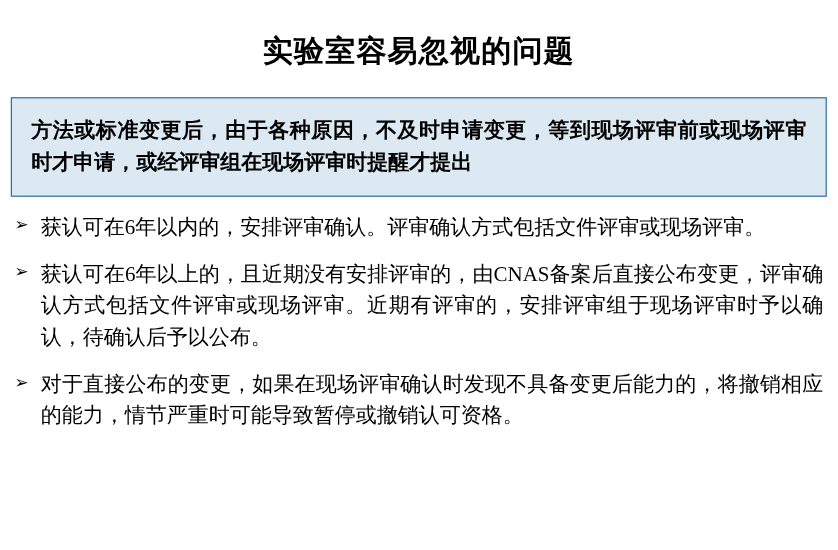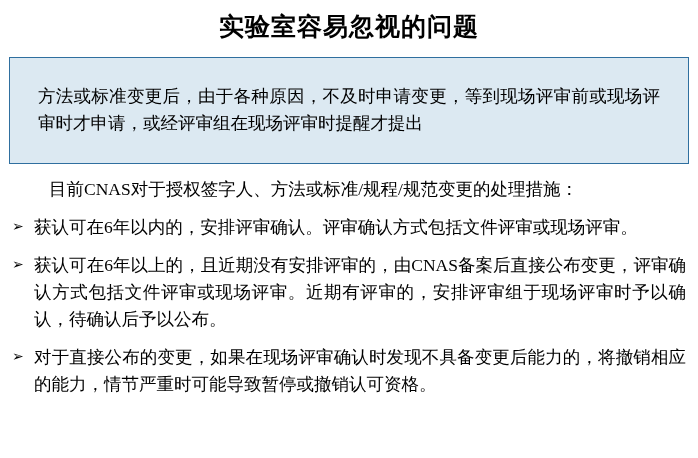--- a/index.html
+++ b/index.html
@@ -21,38 +21,39 @@
     position: relative;
     box-sizing: border-box;
   }
   .title {
     text-align: center;
     font-family: "Liberation Sans", "DejaVu Sans", sans-serif;
     font-weight: bold;
     font-size: 25px;
     letter-spacing: 1px;
     color: #000000;
-    margin: 0;
+    margin: 16px;
     padding-top: 10px;
     padding-bottom: 6px;
   }
   .callout {
     margin: 8px 9px 0 9px;
     border: 1px solid #2f6f9f;
     background: #dce9f2;
     padding: 9px 12px 10px 12px;
     font-size: 17.5px;
     line-height: 1.55;
     color: #000000;
     box-sizing: border-box;
   }
   .callout p {
-    margin: 16px;
+    margin: 4px;
     text-align: justify;
     text-justify: inter-ideograph;
+    font-weight: bold;
   }
   .lead {
     margin: 13px 14px 0 14px;
     font-size: 17.5px;
     line-height: 1.4;
     text-indent: 2em;
     color: #000000;
   }
   .bullets {
     margin: 5px 12px 0 12px;
@@ -84,21 +85,20 @@
 <body>
 
 <div class="slide">
 
   <h1 class="title">实验室容易忽视的问题</h1>
 
   <div class="callout">
     <p>方法或标准变更后，由于各种原因，不及时申请变更，等到现场评审前或现场评审时才申请，或经评审组在现场评审时提醒才提出</p>
   </div>
 
-  <div class="lead">目前CNAS对于授权签字人、方法或标准/规程/规范变更的处理措施：</div>
 
   <div class="bullets">
 
     <div class="bullet">
       <span class="bullet-marker">➢</span>
       <span class="bullet-text">获认可在6年以内的，安排评审确认。评审确认方式包括文件评审或现场评审。</span>
     </div>
 
     <div class="bullet">
       <span class="bullet-marker">➢</span>

